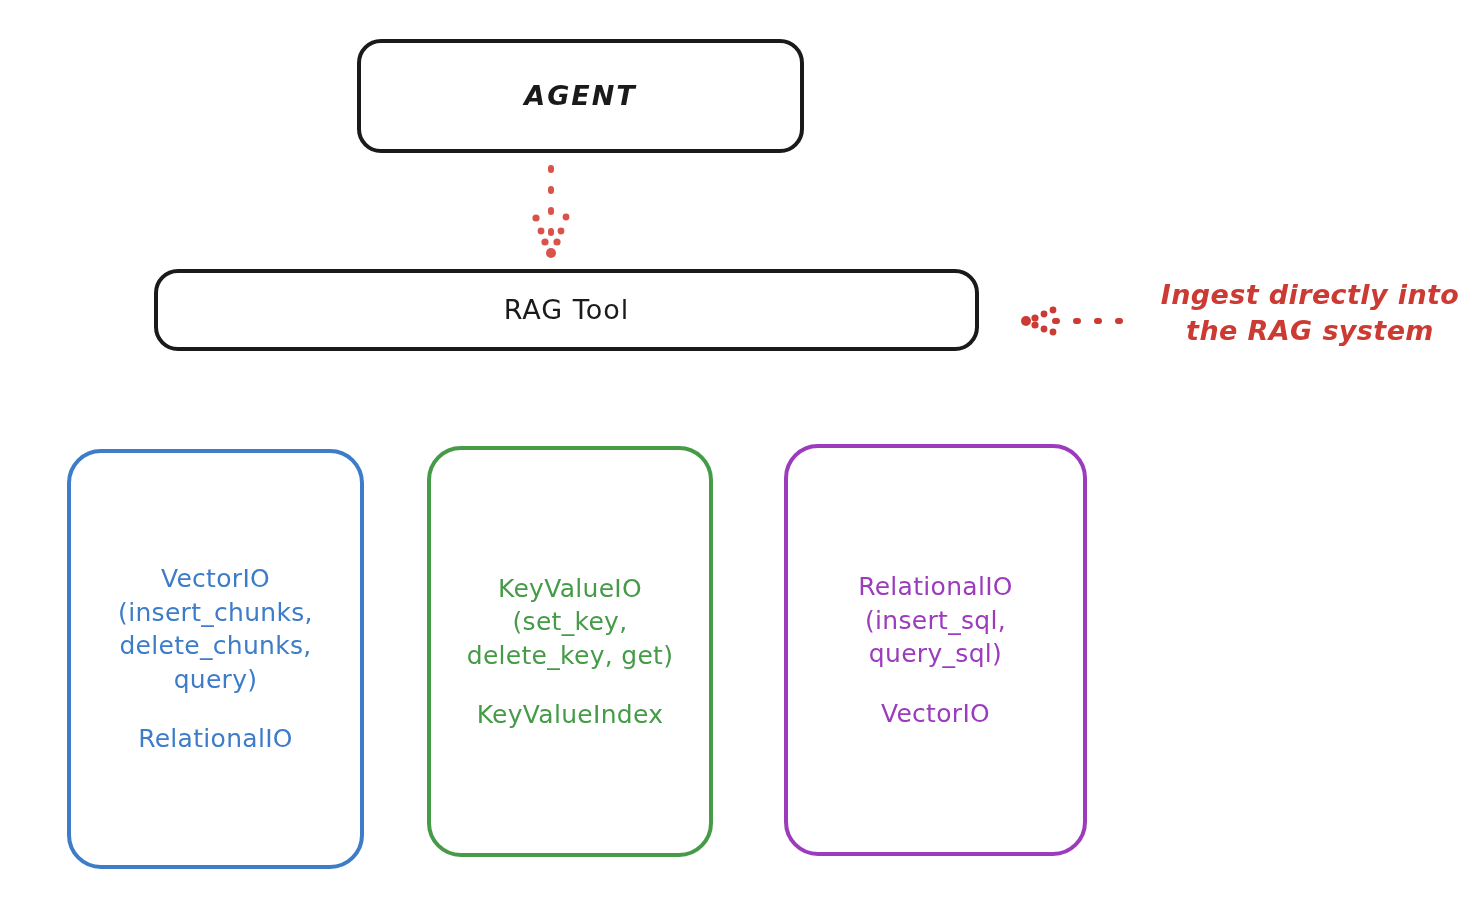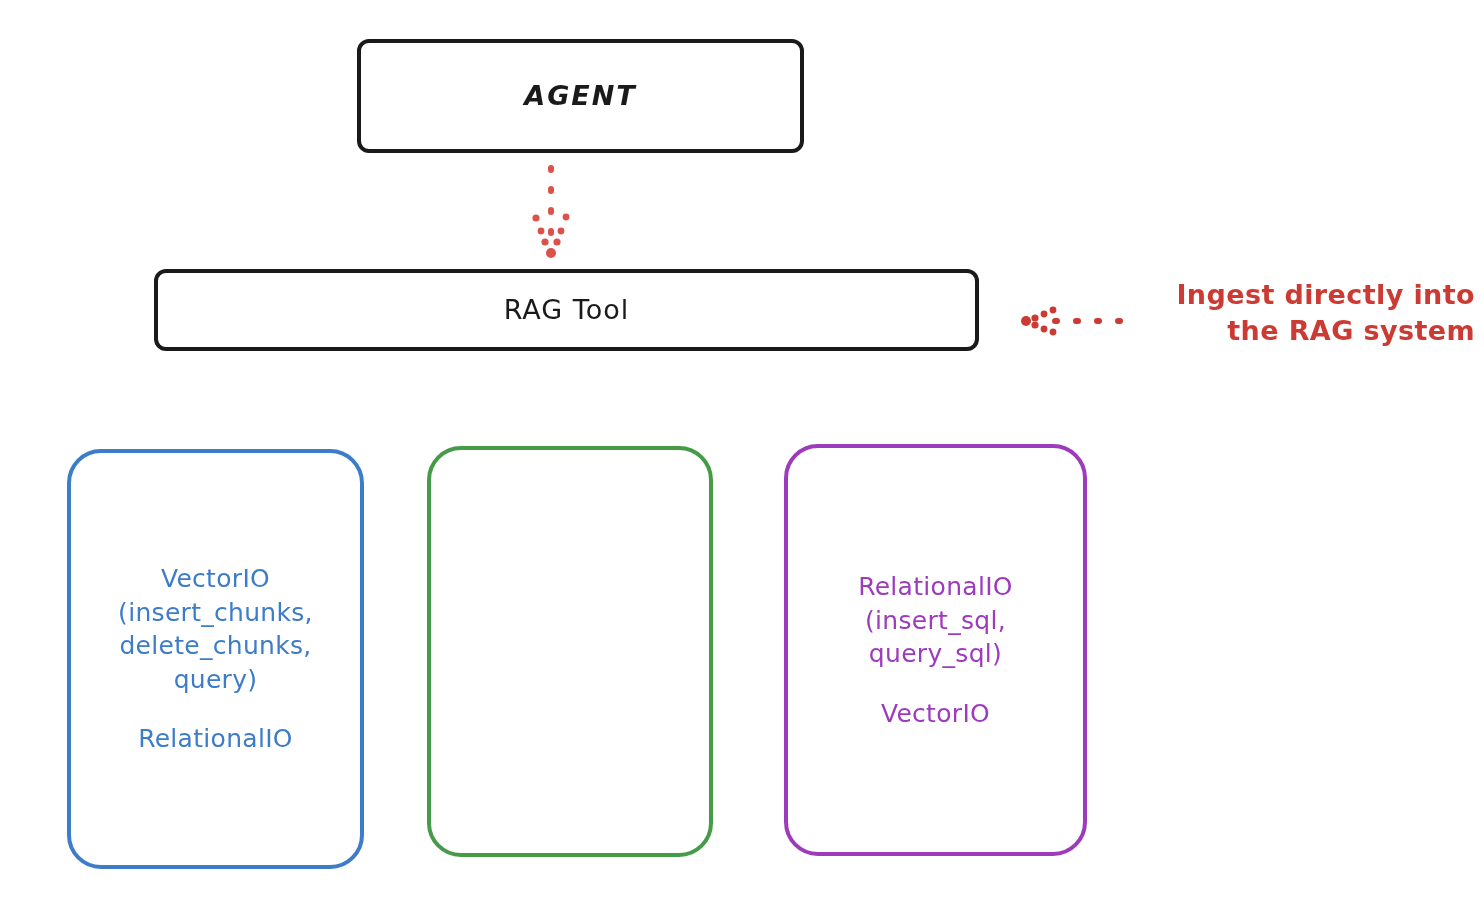--- a/index.html
+++ b/index.html
@@ -32,21 +32,21 @@
 
   .node-label {
     white-space: pre-line;
     line-height: 1.28;
     letter-spacing: 0.5px;
   }
 
   
   .box-black {
     border: 4px solid #1a1a1a;
-    border-radius: 12px;
+    border-radius: 24px;
   }
   .box-black .node-label {
     color: #1a1a1a;
     font-size: 27px;
     font-family: "DejaVu Sans", sans-serif;
     font-style: italic;
     font-weight: 600;
     letter-spacing: 2px;
   }
   .box-black.plain .node-label {
@@ -141,21 +141,22 @@
     left: 1145px;
     top: 277px;
     width: 330px;
     color: #cc3b33;
     font-family: "DejaVu Sans", sans-serif;
     font-size: 27px;
     font-weight: 600;
     line-height: 1.33;
     letter-spacing: 0.4px;
     white-space: pre-line;
-    text-align: right;
+    text-align: center;
+    font-style: italic;
   }
 </style>
 </head>
 <body>
 
 <div id="canvas">
 
   <svg id="connectors" viewBox="0 0 1484 910" xmlns="http://www.w3.org/2000/svg">
 
     <g>
@@ -199,20 +200,24 @@
       <div class="node-label">VectorIO
 (insert_chunks,
 delete_chunks,
 query)</div>
       <div class="node-label">RelationalIO</div>
     </div>
   </div>
 
   <div id="keyvalueio-box" class="node box-leaf">
     <div class="leaf-inner">
+      <div class="node-label">KeyValueIO
+(set_key,
+delete_key, get)</div>
+      <div class="node-label">KeyValueIndex</div>
     </div>
   </div>
 
   <div id="relationalio-box" class="node box-leaf">
     <div class="leaf-inner">
       <div class="node-label">RelationalIO
 (insert_sql,
 query_sql)</div>
       <div class="node-label">VectorIO</div>
     </div>

